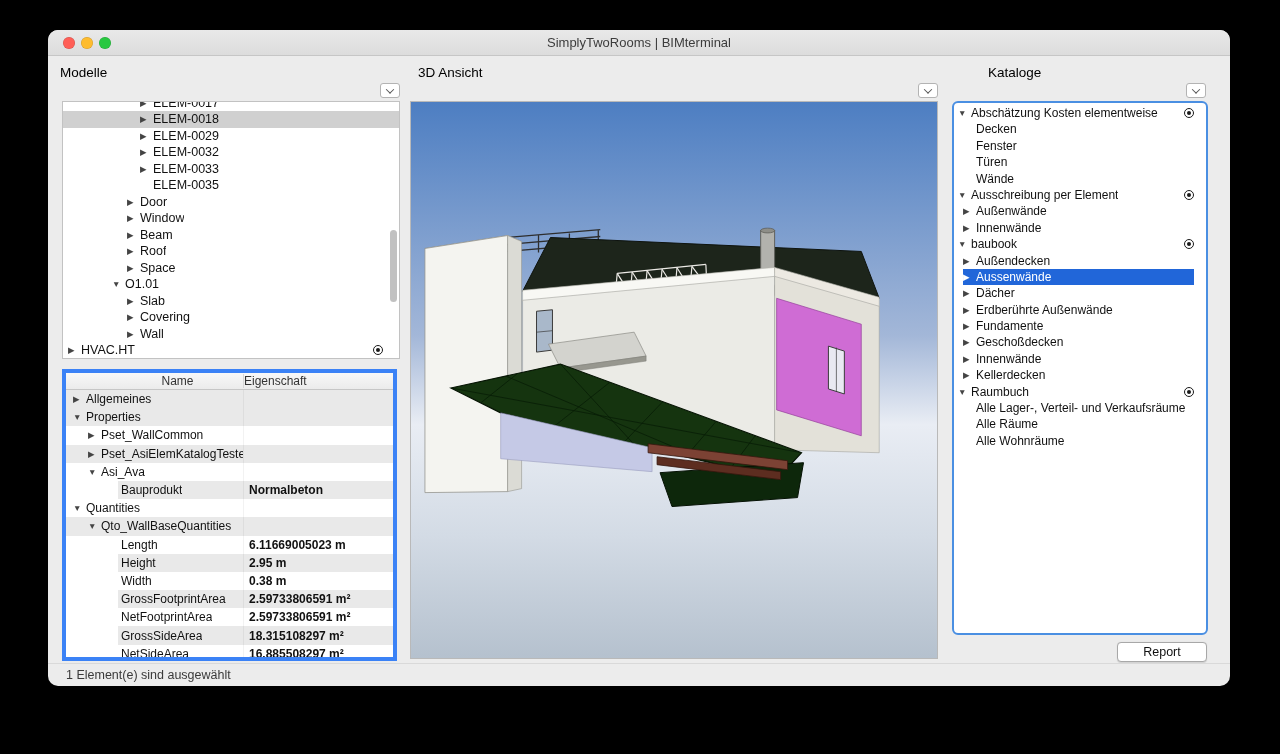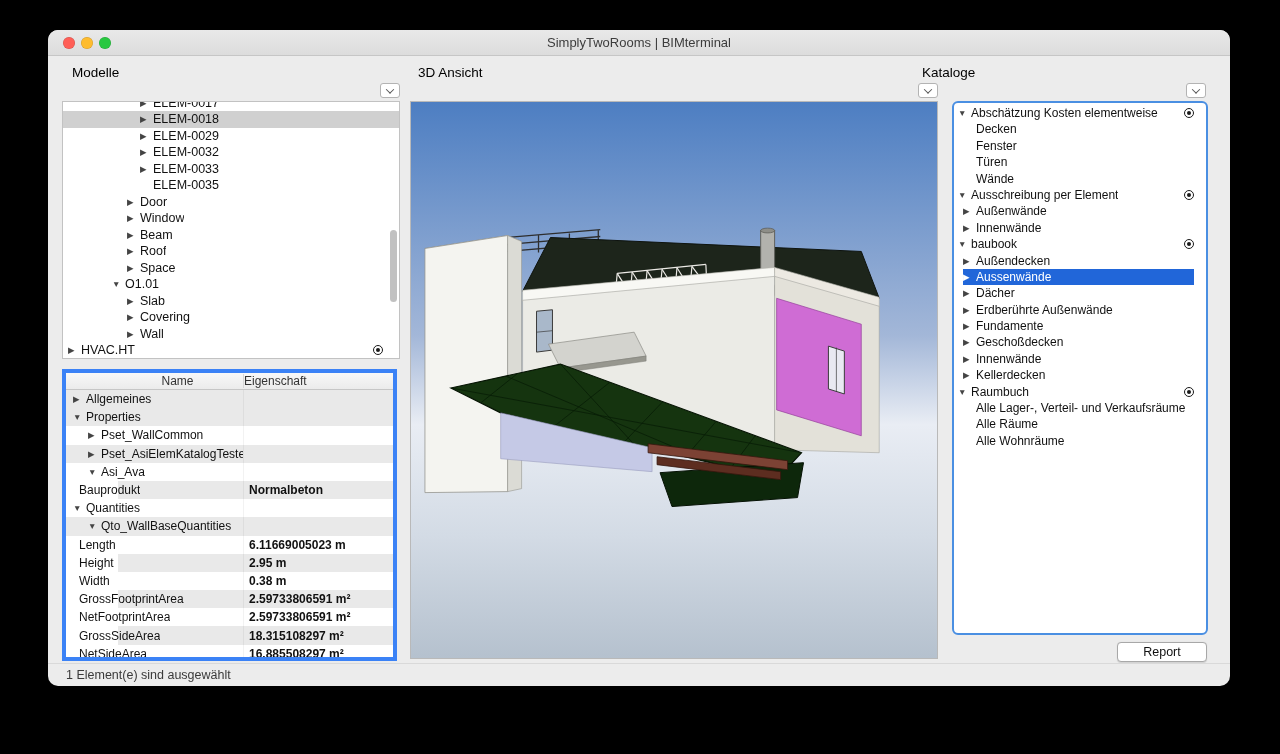--- a/index.html
+++ b/index.html
@@ -15,21 +15,21 @@
   .wtitle{position:absolute;left:0;right:0;top:0;height:26px;line-height:26px;text-align:center;
     font-size:13px;color:#3c3c3c;}
   .tl{position:absolute;top:7px;width:12px;height:12px;border-radius:50%;
     box-shadow:inset 0 0 0 .5px rgba(0,0,0,.18);}
   .tl.red{left:15px;background:#ff5f57}.tl.yellow{left:33px;background:#febc2e}.tl.green{left:51px;background:#28c840}
 
   .content{position:absolute;top:27px;left:0;right:0;bottom:0;}
 
   
   .ptitle{position:absolute;top:8px;font-size:13.5px;color:#000;}
-  #t-models{left:24px}#t-view{left:370px}#t-catalogs{left:874px}
+  #t-models{left:12px}#t-view{left:370px}#t-catalogs{left:940px}
   .menubtn{position:absolute;top:26px;width:20px;height:15px;background:#fff;border:1px solid #b3b3b3;
     border-radius:3px;display:flex;align-items:center;justify-content:center;cursor:default;}
   .chev{width:6px;height:6px;border-right:1.3px solid #555;border-bottom:1.3px solid #555;
     transform:rotate(45deg) translate(-1px,-1px);}
   #mb-models{left:332px}#mb-view{left:870px}#mb-catalogs{left:1138px}
 
   
   #model-tree-box{position:absolute;left:14px;top:44px;width:338px;height:258px;background:#fff;
     border:1px solid #c2c2c2;overflow:hidden;}
   #model-tree{position:absolute;left:0;right:0;top:0;bottom:0;}
@@ -60,21 +60,21 @@
   #props-body{position:absolute;left:0;right:0;top:17px;bottom:0;overflow:hidden;}
   .prow{display:flex;align-items:stretch;height:18.2px;font-size:12px;color:#111;position:relative;
     white-space:nowrap;}
   .prow:nth-child(even),.prow:first-child{background:#e9e9e9;}
   .prow.leaf::before{content:"";position:absolute;left:0;top:0;bottom:0;width:52px;background:#fff;}
   .pname{width:178px;flex:none;display:flex;align-items:center;overflow:hidden;position:relative;
     border-right:1px solid rgba(0,0,0,.05);}
   .pval{flex:1;display:flex;align-items:center;padding-left:5px;overflow:hidden;font-weight:bold;}
   .prow.lv0 .pname{padding-left:7px}
   .prow.lv1 .pname{padding-left:22px}
-  .prow.lv2 .pname{}
+  .prow.lv2 .pname{padding-left:42px}
 
   
   #viewport{position:absolute;left:362px;top:44px;width:528px;height:558px;border:1px solid #b9b9b9;
     background:#dfe6ef;}
   #viewport svg{display:block;width:100%;height:100%;}
 
   
   #catalog-box{position:absolute;left:904px;top:44px;width:256px;height:534px;background:#fff;
     border:2px solid #4a8fe2;border-radius:6px;padding-top:2px;overflow:hidden;}
   .crow{display:flex;align-items:center;height:16.4px;line-height:16.4px;font-size:12px;color:#111;

